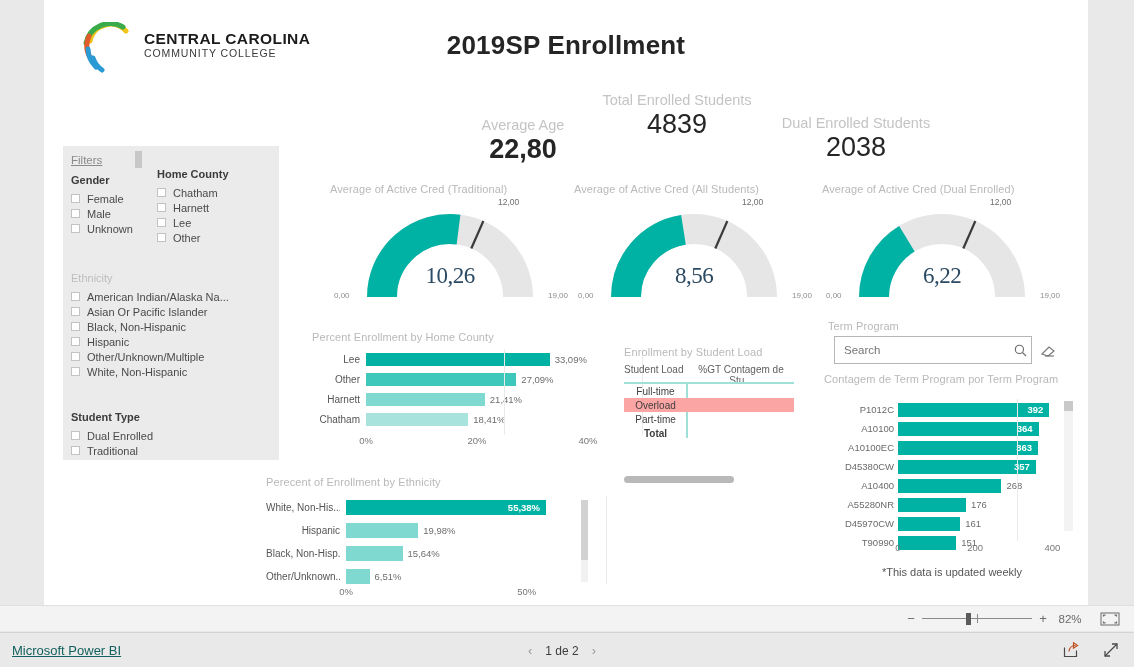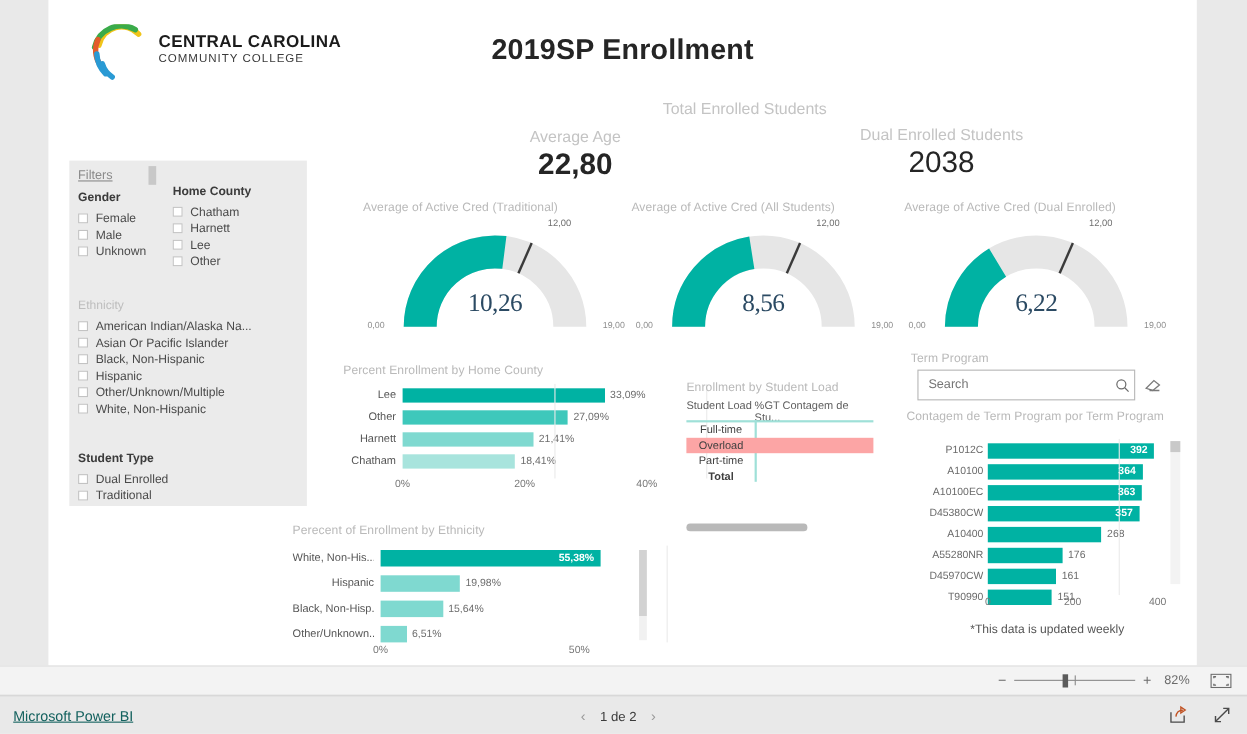--- a/index.html
+++ b/index.html
@@ -95,21 +95,21 @@
   #ethnicity-rows .fill, #ethnicity-rows .track{ height:15px; }
   #ethnicity-rows .vlab{ line-height:15px; }
   #ethnicity-axis{ position:absolute; left:80px; top:110px; width:224px; }
   #ethnicity-scroll{ position:absolute; right:0px; top:24px; width:7px; height:82px; background:#f1f1f1; }
   #ethnicity-scroll .thumb{ width:7px; height:60px; background:#d2d2d2;}
   
   #load-table{ position:absolute; left:580px; top:346px; width:170px; height:140px; }
   #load-title{ position:absolute; left:0; top:0; }
   #load-header{ position:absolute; left:0; top:18px; display:flex; font-size:10px; color:#5e5e5e; }
   #load-header .c1{ width:62px; }
-  #load-header .c2{ width:110px; }
+  #load-header .c2{ width:110px;text-align:center; }
   #load-headrule{ position:absolute; left:0; top:36px; width:170px; height:2px; background:#9fe0d8; }
   #load-rows{ position:absolute; left:0; top:38px; width:170px; }
   .load-row{ height:14px; display:flex; align-items:center; font-size:10px; color:#3f3f3f;text-align:center; }
   .load-row.alt{ background:#fca5a5; }
   .load-row .c1{ width:62px; padding-left:1px;}
   .load-row .c2{ width:108px; text-align:right; padding-right:4px;}
   .load-row.total{ font-weight:bold; }
   #load-colrule{ position:absolute; left:62px; top:36px; width:2px; height:56px; background:#9fe0d8; }
   #load-hscroll{ position:absolute; left:0px; top:130px; width:110px; height:7px; background:#b9b9b9; border-radius:4px;}
   
@@ -275,20 +275,21 @@
       </div>
     </div>
   </div>
 
   <div class="kpi" id="kpi-avg-age">
     <div class="k-label">Average Age</div>
     <div class="k-value">22,80</div>
   </div>
   <div class="kpi" id="kpi-total">
     <div class="k-label">Total Enrolled Students</div>
+    <div class="k-value">4839</div>
   </div>
   <div class="kpi" id="kpi-dual">
     <div class="k-label">Dual Enrolled Students</div>
     <div class="k-value">2038</div>
   </div>
 
   <div class="gauge" id="gauge1">
     <div class="g-title title-sm">Average of Active Cred (Traditional)</div>
     <div class="g-wrap">
       <svg width="200" height="104" viewBox="0 0 200 104">

